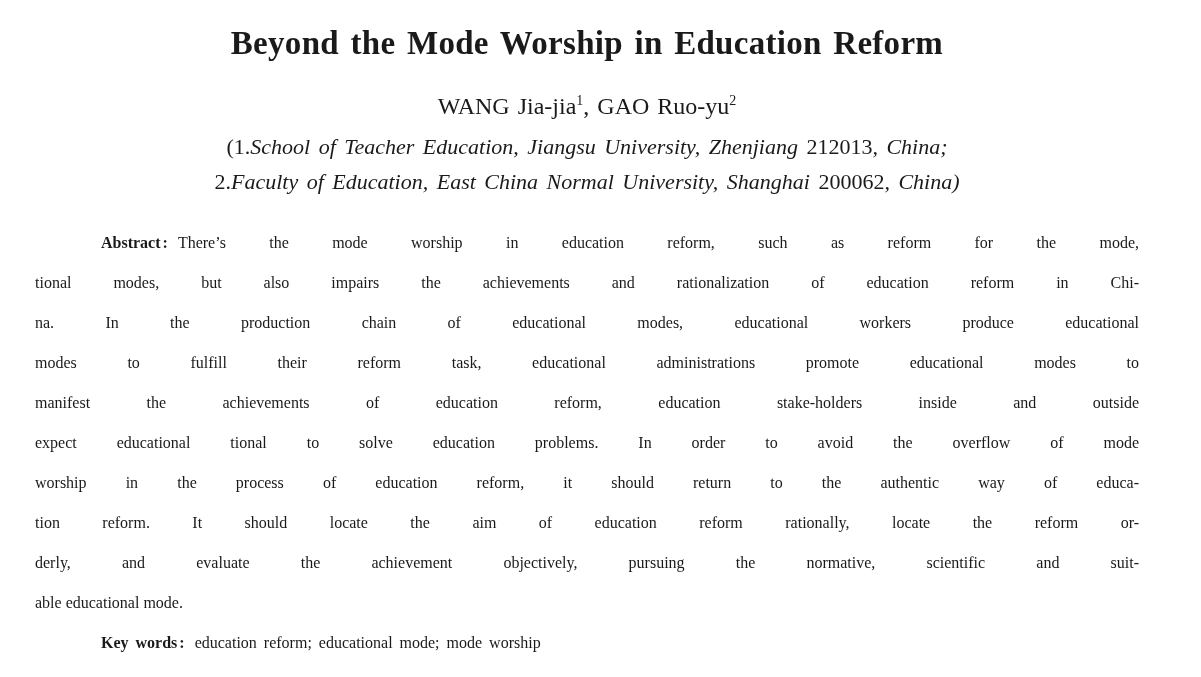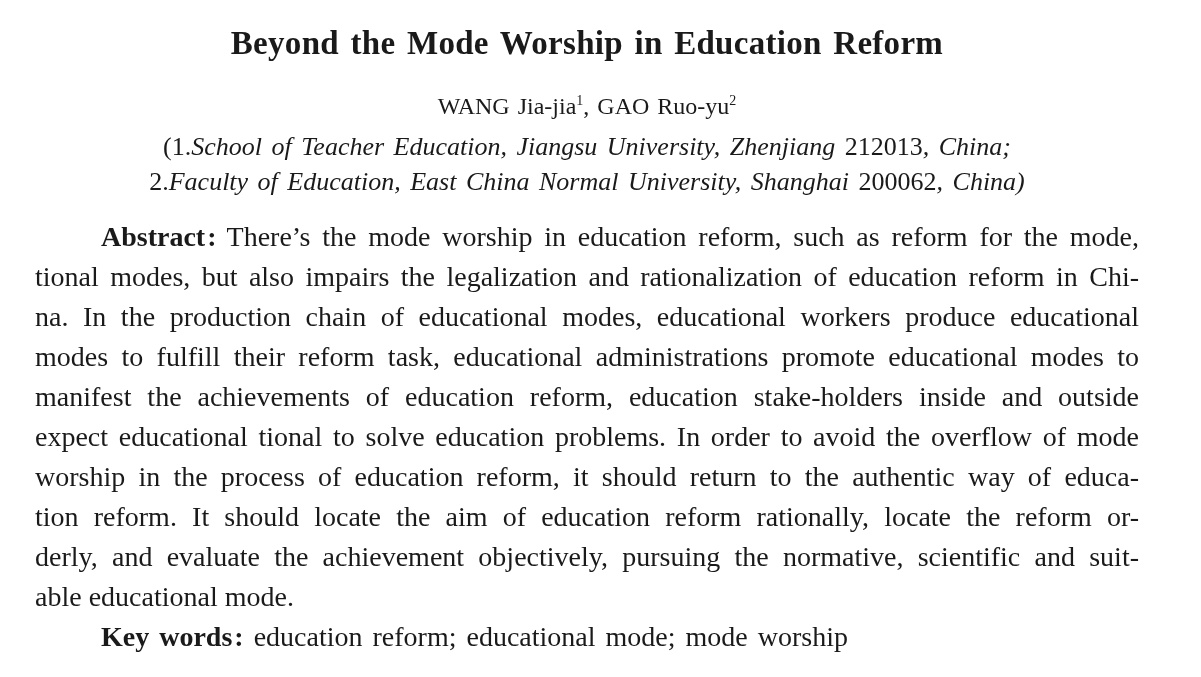--- a/index.html
+++ b/index.html
@@ -35,29 +35,29 @@
   }
   .authors sup {
     font-size: 14px;
     line-height: 0;
   }
   .affils {
     margin-top: 7px;
   }
   .affil-line {
     text-align: center;
-    font-size: 26px;
+    font-size: 22px;
     line-height: 35px;
     word-spacing: 3px;
   }
   .it { font-style: italic; }
   .up { font-style: normal; }
   .bodytext {
-    margin-top: 18px;
-    font-size: 28px;
+    margin-top: 24px;
+    font-size: 16px;
     line-height: 40px;
   }
   .jline {
     text-align: justify;
     text-align-last: justify;
   }
   .first-line {
     text-indent: 66px;
   }
   .plain-line {
@@ -83,21 +83,21 @@
 
   <div class="authors"><span>WANG Jia-jia</span><sup>1</sup><span>, </span><span>GAO Ruo-yu</span><sup>2</sup></div>
 
   <div class="affils">
     <div class="affil-line"><span class="up">(1.</span><span class="it">School of Teacher Education, Jiangsu University, Zhenjiang</span><span class="up"> 212013</span><span class="it">, China;</span></div>
     <div class="affil-line"><span class="up">2.</span><span class="it">Faculty of Education, East China Normal University, Shanghai</span><span class="up"> 200062</span><span class="it">, China)</span></div>
   </div>
 
   <div class="bodytext">
     <div class="jline first-line"><span class="lbl">Abstract</span><span class="colon">:</span><span>There’s the mode worship in education reform, such as reform for the mode,</span></div>
-    <div class="jline">tional modes, but also impairs the legalization and rationalization of education reform in Chi-</div>
+    <div class="jline">tional modes, but also impairs the achievements and rationalization of education reform in Chi-</div>
     <div class="jline">na. In the production chain of educational modes, educational workers produce educational</div>
     <div class="jline">modes to fulfill their reform task, educational administrations promote educational modes to</div>
     <div class="jline">manifest the achievements of education reform, education stake-holders inside and outside</div>
     <div class="jline">expect educational tional to solve education problems. In order to avoid the overflow of mode</div>
     <div class="jline">worship in the process of education reform, it should return to the authentic way of educa-</div>
     <div class="jline">tion reform. It should locate the aim of education reform rationally, locate the reform or-</div>
     <div class="jline">derly, and evaluate the achievement objectively, pursuing the normative, scientific and suit-</div>
     <div class="plain-line">able educational mode.</div>
 
     <div class="plain-line kw-line"><span class="lbl">Key words</span><span class="colon">:</span><span>education reform; educational mode; mode worship</span></div>

